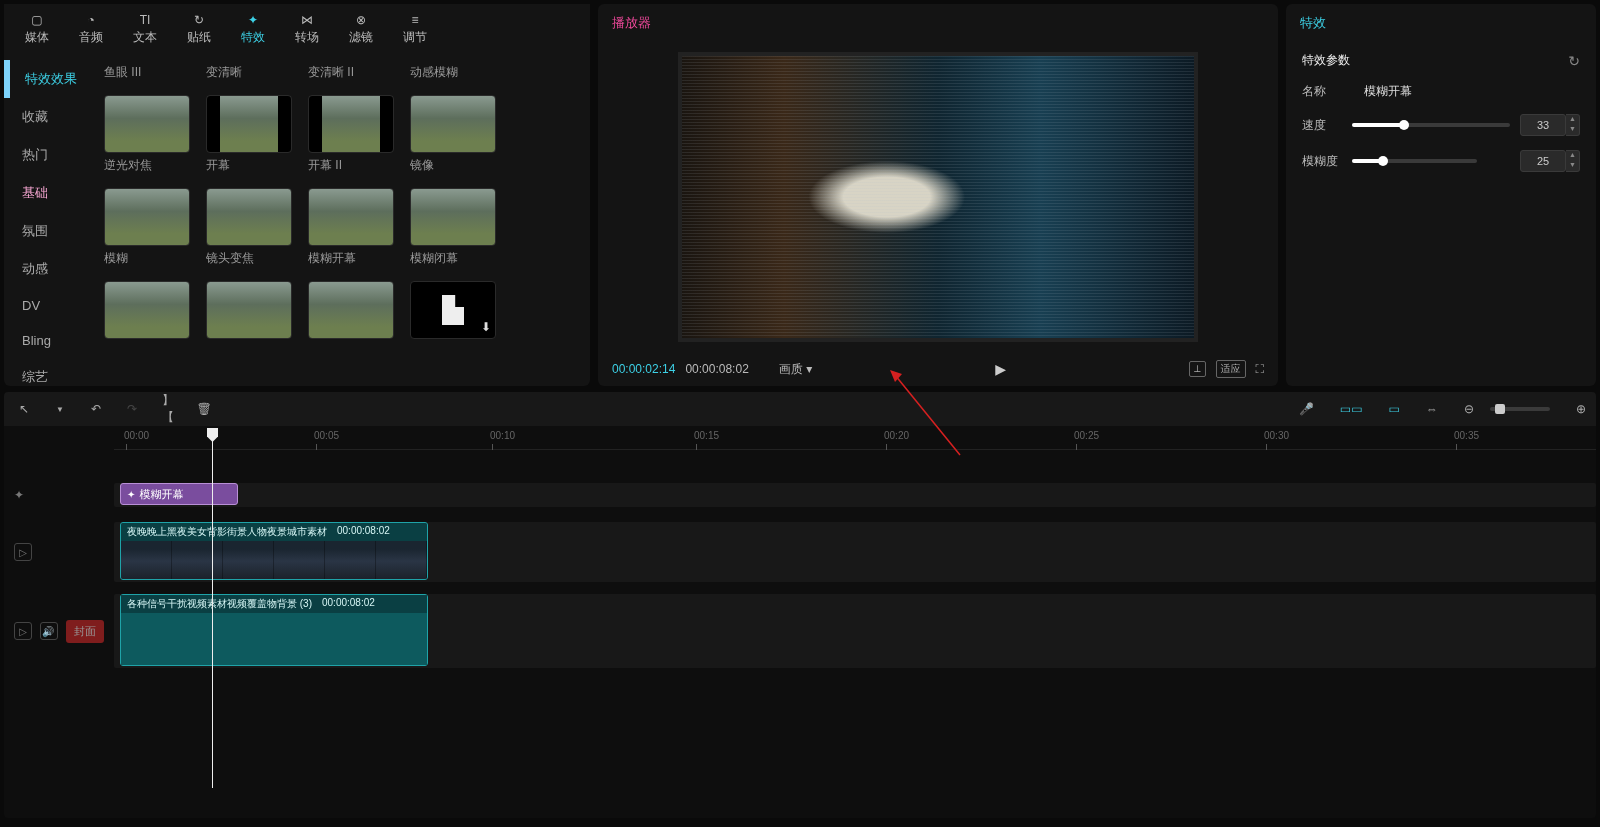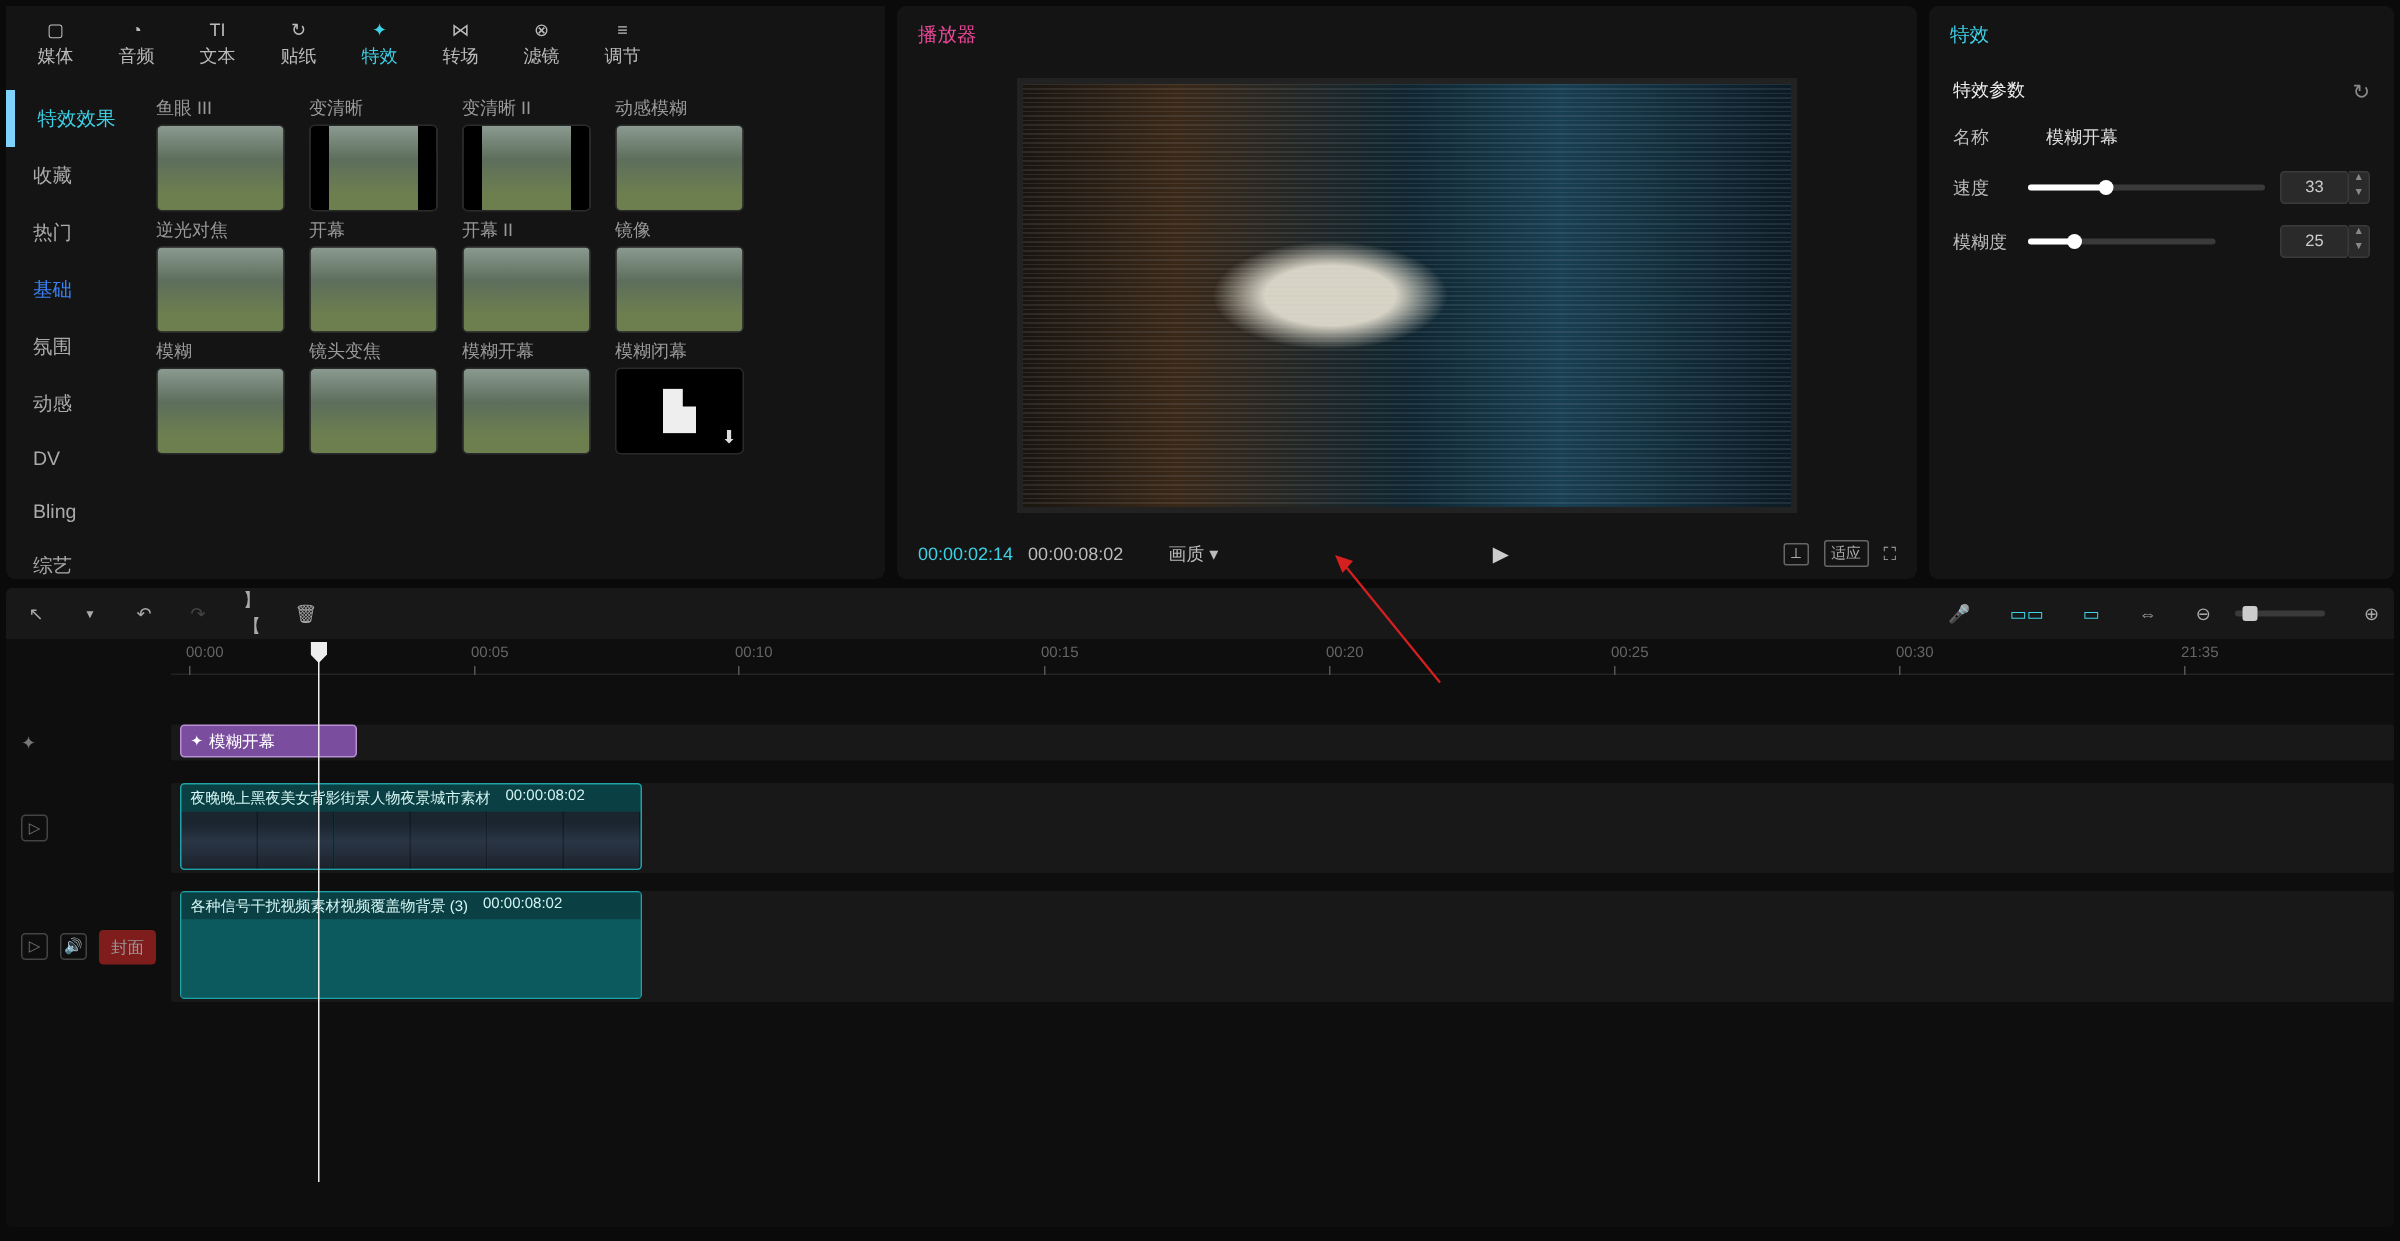--- a/index.html
+++ b/index.html
@@ -61,28 +61,28 @@
   display: flex;
   flex-direction: column;
 }
 .effects-sidebar .cat {
   padding: 10px 18px;
   font-size: 13px;
   color: #aaa;
   cursor: pointer;
 }
 .effects-sidebar .cat.active { color: #3dd1e6; border-left:6px solid #7dd3fc; padding-left:15px;}
-.effects-sidebar .cat.current { color: #3b82f6; }
+.effects-sidebar .cat.current { color: #f9a8d4; }
 
 .effects-grid {
   flex: 1;
   display: grid;
   grid-template-columns: repeat(4, 86px);
   grid-auto-rows: min-content;
-  gap: 2px 16px;
+  gap: 14px 16px;
   padding: 8px 4px;
   overflow: hidden;
   align-content: start;
 }
 .effect-item { width: 86px; }
 .effect-thumb {
   width: 86px;
   height: 58px;
   border-radius: 4px;
   background: linear-gradient(to bottom, #8a9a90 0%, #5d6e5c 40%, #6d7f4f 80%);
@@ -578,21 +578,21 @@
 
 <div class="timeline-area">
   <div class="ruler">
     <span class="ruler-tick" style="left:10px">00:00</span>
     <span class="ruler-tick" style="left:200px">00:05</span>
     <span class="ruler-tick" style="left:376px">00:10</span>
     <span class="ruler-tick" style="left:580px">00:15</span>
     <span class="ruler-tick" style="left:770px">00:20</span>
     <span class="ruler-tick" style="left:960px">00:25</span>
     <span class="ruler-tick" style="left:1150px">00:30</span>
-    <span class="ruler-tick" style="left:1340px">21:35</span>
+    <span class="ruler-tick" style="left:1340px">00:35</span>
   </div>
 
   <div class="playhead"></div>
 
   <div class="tracks">
 
     <div class="track-row" style="height:24px;">
       <div class="track-head">
         <span>✦</span>
       </div>

